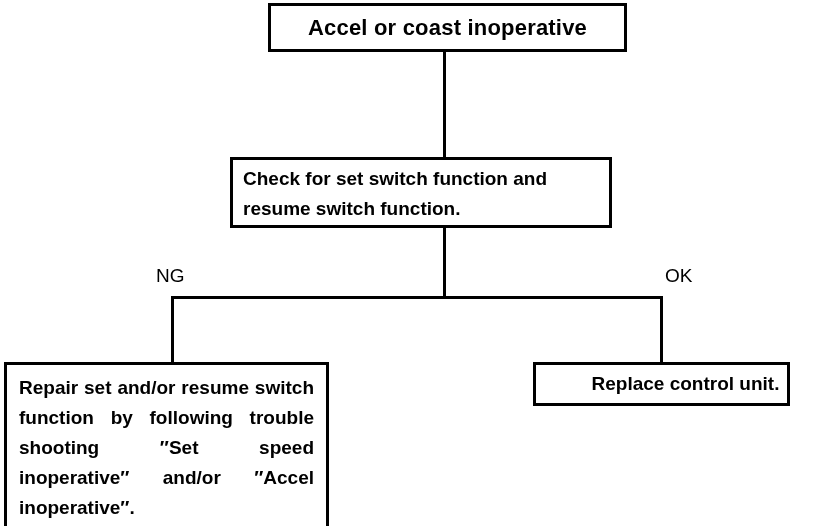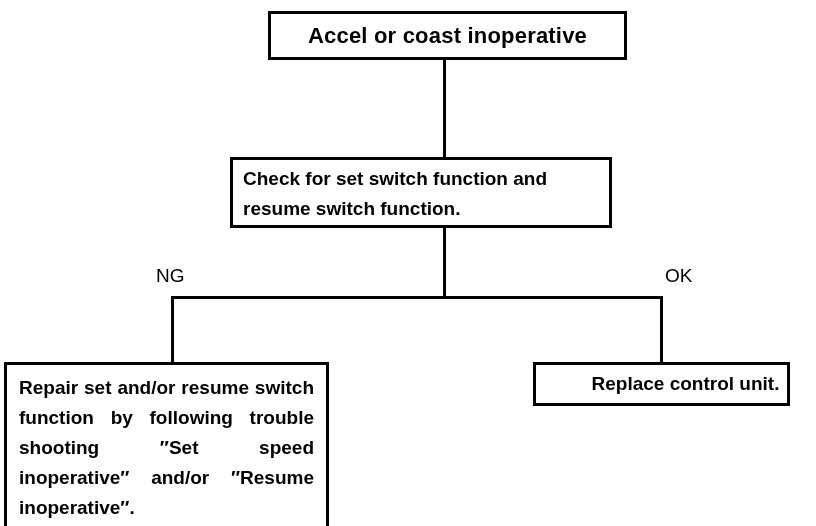--- a/index.html
+++ b/index.html
@@ -26,21 +26,21 @@
   }
   .node-text {
     font-weight: bold;
     color: #000000;
     width: 100%;
   }
 
   
   #box-root {
     left: 268px;
-    top: 11px;
+    top: 3px;
     width: 359px;
     height: 49px;
     justify-content: center;
   }
   #box-root .node-text {
     font-size: 22px;
     letter-spacing: 0.2px;
     text-align: center;
     line-height: 26px;
   }
@@ -139,20 +139,20 @@
 
   <div class="node" id="box-root">
     <div class="node-text">Accel or coast inoperative</div>
   </div>
 
   <div class="node" id="box-check">
     <div class="node-text">Check for set switch function and resume switch function.</div>
   </div>
 
   <div class="node" id="box-repair">
-    <div class="node-text">Repair set and/or resume switch function by following trouble shooting ″Set speed inoperative″ and/or ″Resume inoperative″.</div>
+    <div class="node-text">Repair set and/or resume switch function by following trouble shooting ″Set speed inoperative″ and/or ″Accel inoperative″.</div>
   </div>
 
   <div class="node" id="box-replace">
     <div class="node-text">Replace control unit.</div>
   </div>
 
 </div>
 
 </body></html>

